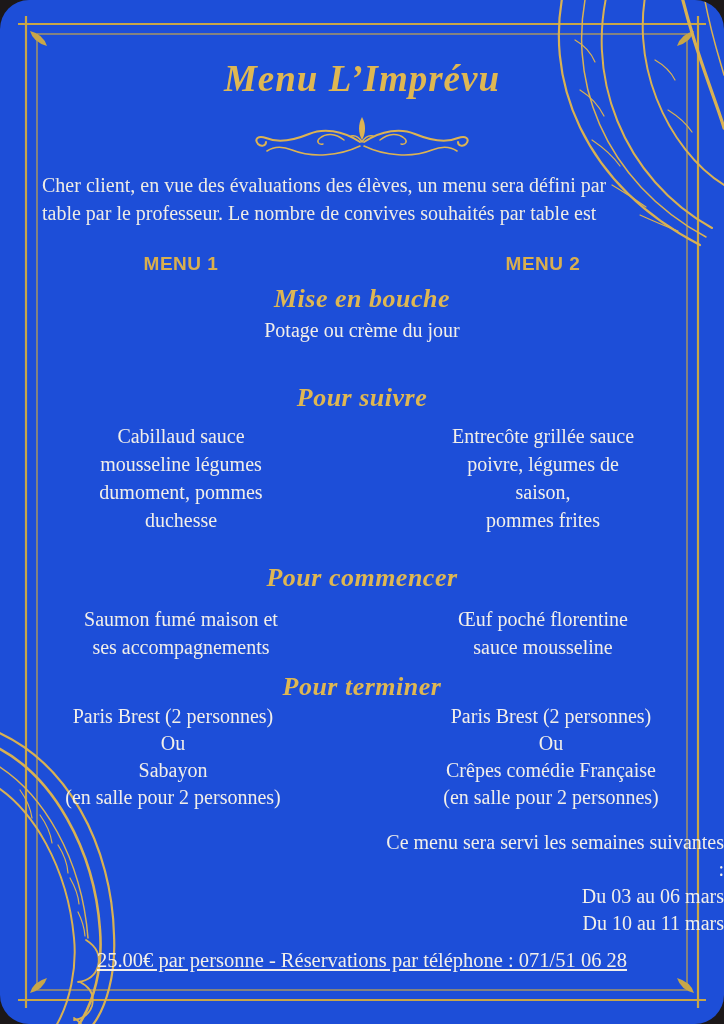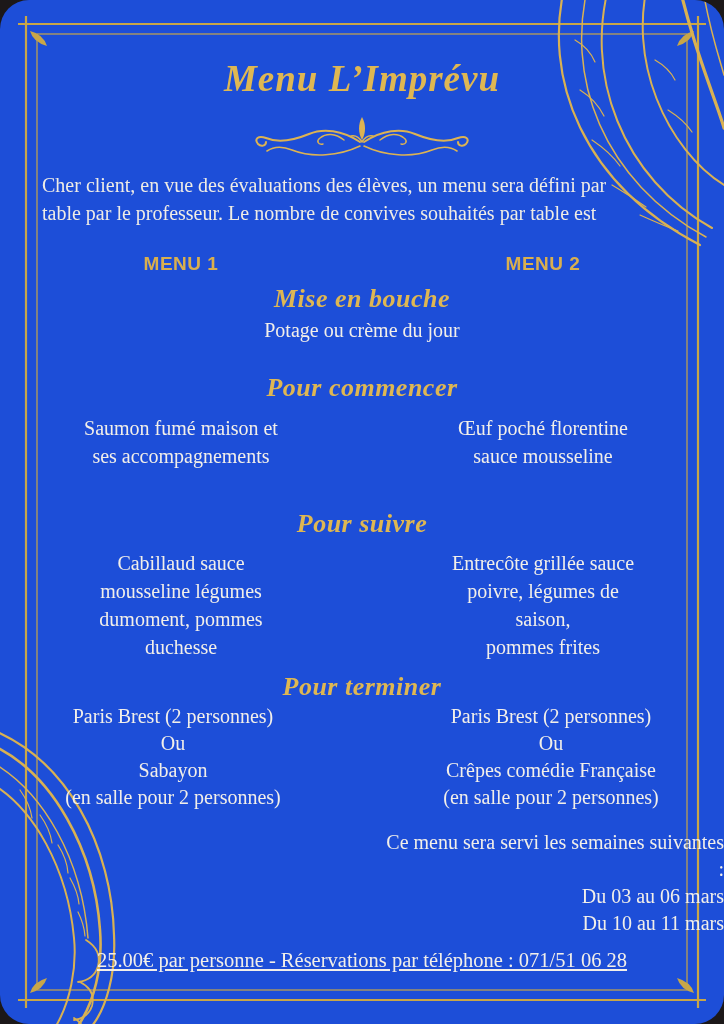--- a/index.html
+++ b/index.html
@@ -156,44 +156,44 @@
       <div class="col">MENU 1</div>
       <div class="col">MENU 2</div>
     </div>
 
     <section>
       <h2 class="section-heading first">Mise en bouche</h2>
       <p class="shared-item">Potage ou crème du jour</p>
     </section>
 
     <section>
-      <h2 class="section-heading">Pour commencer</h2>
-      <div class="cols">
-        <div class="col">Saumon fumé maison et
-ses accompagnements</div>
-        <div class="col">Œuf poché florentine
-sauce mousseline</div>
-      </div>
-    </section>
-
-    <section>
       <h2 class="section-heading suivre">Pour suivre</h2>
       <div class="cols suivre-items">
         <div class="col">Cabillaud sauce
 mousseline légumes
 dumoment, pommes
 duchesse</div>
         <div class="col">Entrecôte grillée sauce
 poivre, légumes de
 saison,
 pommes frites</div>
       </div>
     </section>
 
     <section>
+      <h2 class="section-heading">Pour commencer</h2>
+      <div class="cols">
+        <div class="col">Saumon fumé maison et
+ses accompagnements</div>
+        <div class="col">Œuf poché florentine
+sauce mousseline</div>
+      </div>
+    </section>
+
+    <section>
       <h2 class="section-heading terminer">Pour terminer</h2>
       <div class="cols terminer-items">
         <div class="col">Paris Brest (2 personnes)
 Ou
 Sabayon
 (en salle pour 2 personnes)</div>
         <div class="col">Paris Brest (2 personnes)
 Ou
 Crêpes comédie Française
 (en salle pour 2 personnes)</div>

